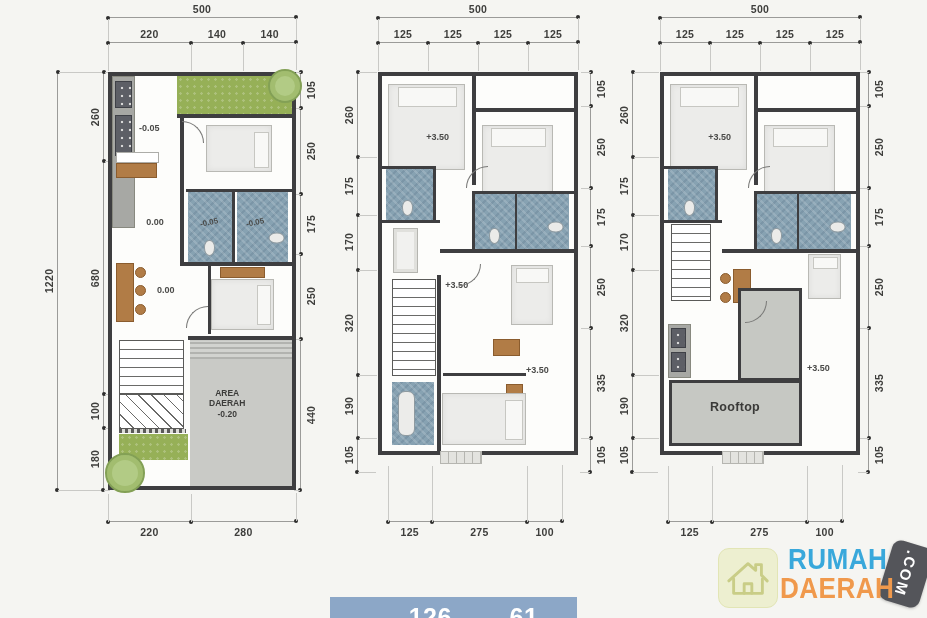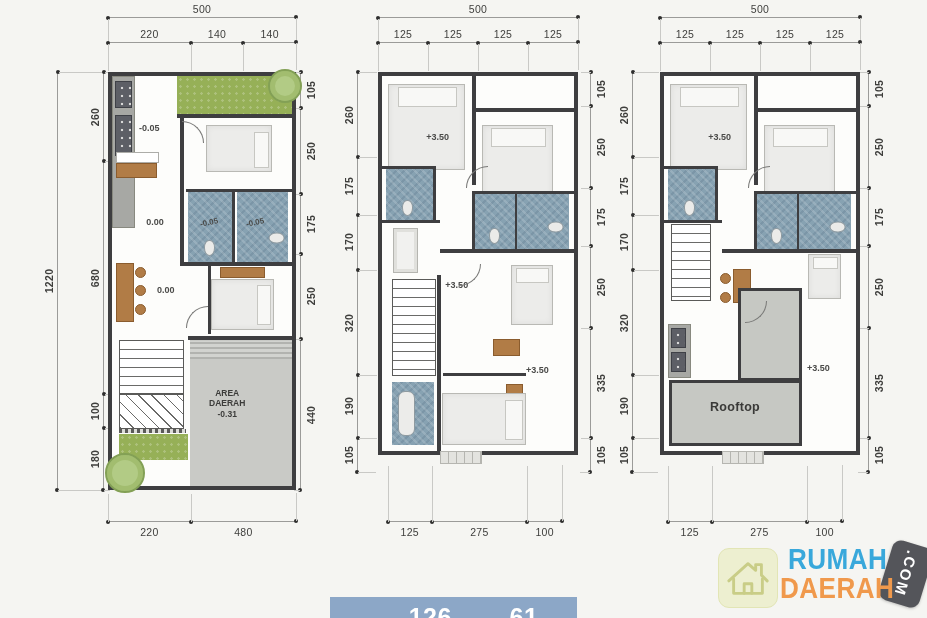--- a/index.html
+++ b/index.html
@@ -7,21 +7,21 @@
   body{font-family:"Liberation Sans",sans-serif;background:#f4f4f1}
   #canvas{position:relative;width:927px;height:618px;background:#f5f5f2;overflow:hidden}
 
   
   .dim-row{position:absolute;display:flex;height:0}
   .dim-row .seg{position:relative;border-top:1px solid #9b9b99}
   .dim-row .seg.end{flex:0 0 0;border-top:none}
   .dim-row .seg::before{content:'';position:absolute;left:-2px;top:-2.5px;width:4px;height:4px;border-radius:50%;background:#2e2e2e}
   .dim-row.extdown .seg::after{content:'';position:absolute;left:0;top:1px;width:1px;height:var(--ext,28px);background:#c9c9c6}
   .dim-row.extup .seg::after{content:'';position:absolute;left:0;top:calc(-1 * var(--ext,28px));width:1px;height:var(--ext,28px);background:#c9c9c6}
-  .dim-row .seg>span{position:absolute;left:50%;transform:translateX(-50%);top:-15px;font-size:10.5px;font-weight:400;color:#3e3e3c;letter-spacing:.3px;white-space:nowrap}
+  .dim-row .seg>span{position:absolute;left:50%;transform:translateX(-50%);top:-15px;font-size:10.5px;font-weight:700;color:#3e3e3c;letter-spacing:.3px;white-space:nowrap}
   .dim-row.below .seg>span{top:4px}
 
   .dim-col{position:absolute;display:flex;flex-direction:column;width:0}
   .dim-col .seg{position:relative;border-left:1px solid #9b9b99}
   .dim-col .seg.end{flex:0 0 0;border-left:none}
   .dim-col .seg::before{content:'';position:absolute;left:-2.5px;top:-2px;width:4px;height:4px;border-radius:50%;background:#2e2e2e}
   .dim-col.extright .seg::after{content:'';position:absolute;left:1px;top:0;height:1px;width:var(--ext,14px);background:#c9c9c6}
   .dim-col.extleft .seg::after{content:'';position:absolute;left:calc(-1 * var(--ext,14px));top:0;height:1px;width:var(--ext,14px);background:#c9c9c6}
   .dim-col .seg>span{position:absolute;top:50%;left:0;transform:translate(-50%,-50%) rotate(-90deg);font-size:10.5px;font-weight:700;color:#3e3e3c;letter-spacing:.3px;white-space:nowrap}
   .dim-col.lab-left .seg>span{left:-9px}
@@ -130,21 +130,21 @@
     <div class="seg" style="flex:440">
         <span>440</span>
       </div>
     <div class="seg end"></div>
   </div>
   <div class="dim-row extup below" style="left:108px;top:521px;width:188px;--ext:28px">
     <div class="seg" style="flex:220">
         <span>220</span>
       </div>
     <div class="seg" style="flex:280">
-        <span>480</span>
+        <span>280</span>
       </div>
     <div class="seg end"></div>
   </div>
 
   <div class="bld" style="left:108px;top:72px;width:188px;height:418px">
     <div class="green" style="left:36%;top:0;width:64%;height:9.3%"></div>
     <div class="tree" style="right:-10px;top:-7px;width:34px;height:34px"></div>
     <div class="counter" style="left:0;top:0;width:13%;height:37%"></div>
     <div class="appl" style="left:1.5%;top:1.2%;width:9.5%;height:6.5%"></div>
     <div class="appl" style="left:1.5%;top:9.5%;width:9.5%;height:10%"></div>
@@ -177,21 +177,21 @@
     <div class="w" style="left:42%;top:63.3%;width:58%;height:4px"></div>
     <div class="stairs" style="left:4%;top:64.5%;width:36%;height:13%"></div>
     <div class="diag" style="left:4%;top:77.5%;width:36%;height:8.5%"></div>
     <div class="gate" style="left:4%;top:86%;width:37%;height:4px"></div>
     <div class="grayarea" style="left:43.5%;top:64.3%;width:56.5%;height:35.7%">
       <div class="gatebar" style="left:0;top:1%;width:100%;height:12%"></div>
     </div>
     <div class="pk" style="left:50%;top:76%;width:28%">
       <span>AREA</span>
       <span>DAERAH</span>
-      <span>-0.31</span>
+      <span>-0.20</span>
     </div>
     <div class="green" style="left:4%;top:87.2%;width:38%;height:6.5%"></div>
     <div class="tree" style="left:-4%;top:92%;width:40px;height:40px"></div>
     <div class="arc" style="left:39%;top:11%;transform:rotate(90deg)"></div>
     <div class="arc" style="left:41%;top:56%"></div>
   </div>
 
   <div class="dim-row extdown" style="left:378px;top:17px;width:200px;--ext:50px">
     <div class="seg" style="flex:500">
         <span>500</span>

